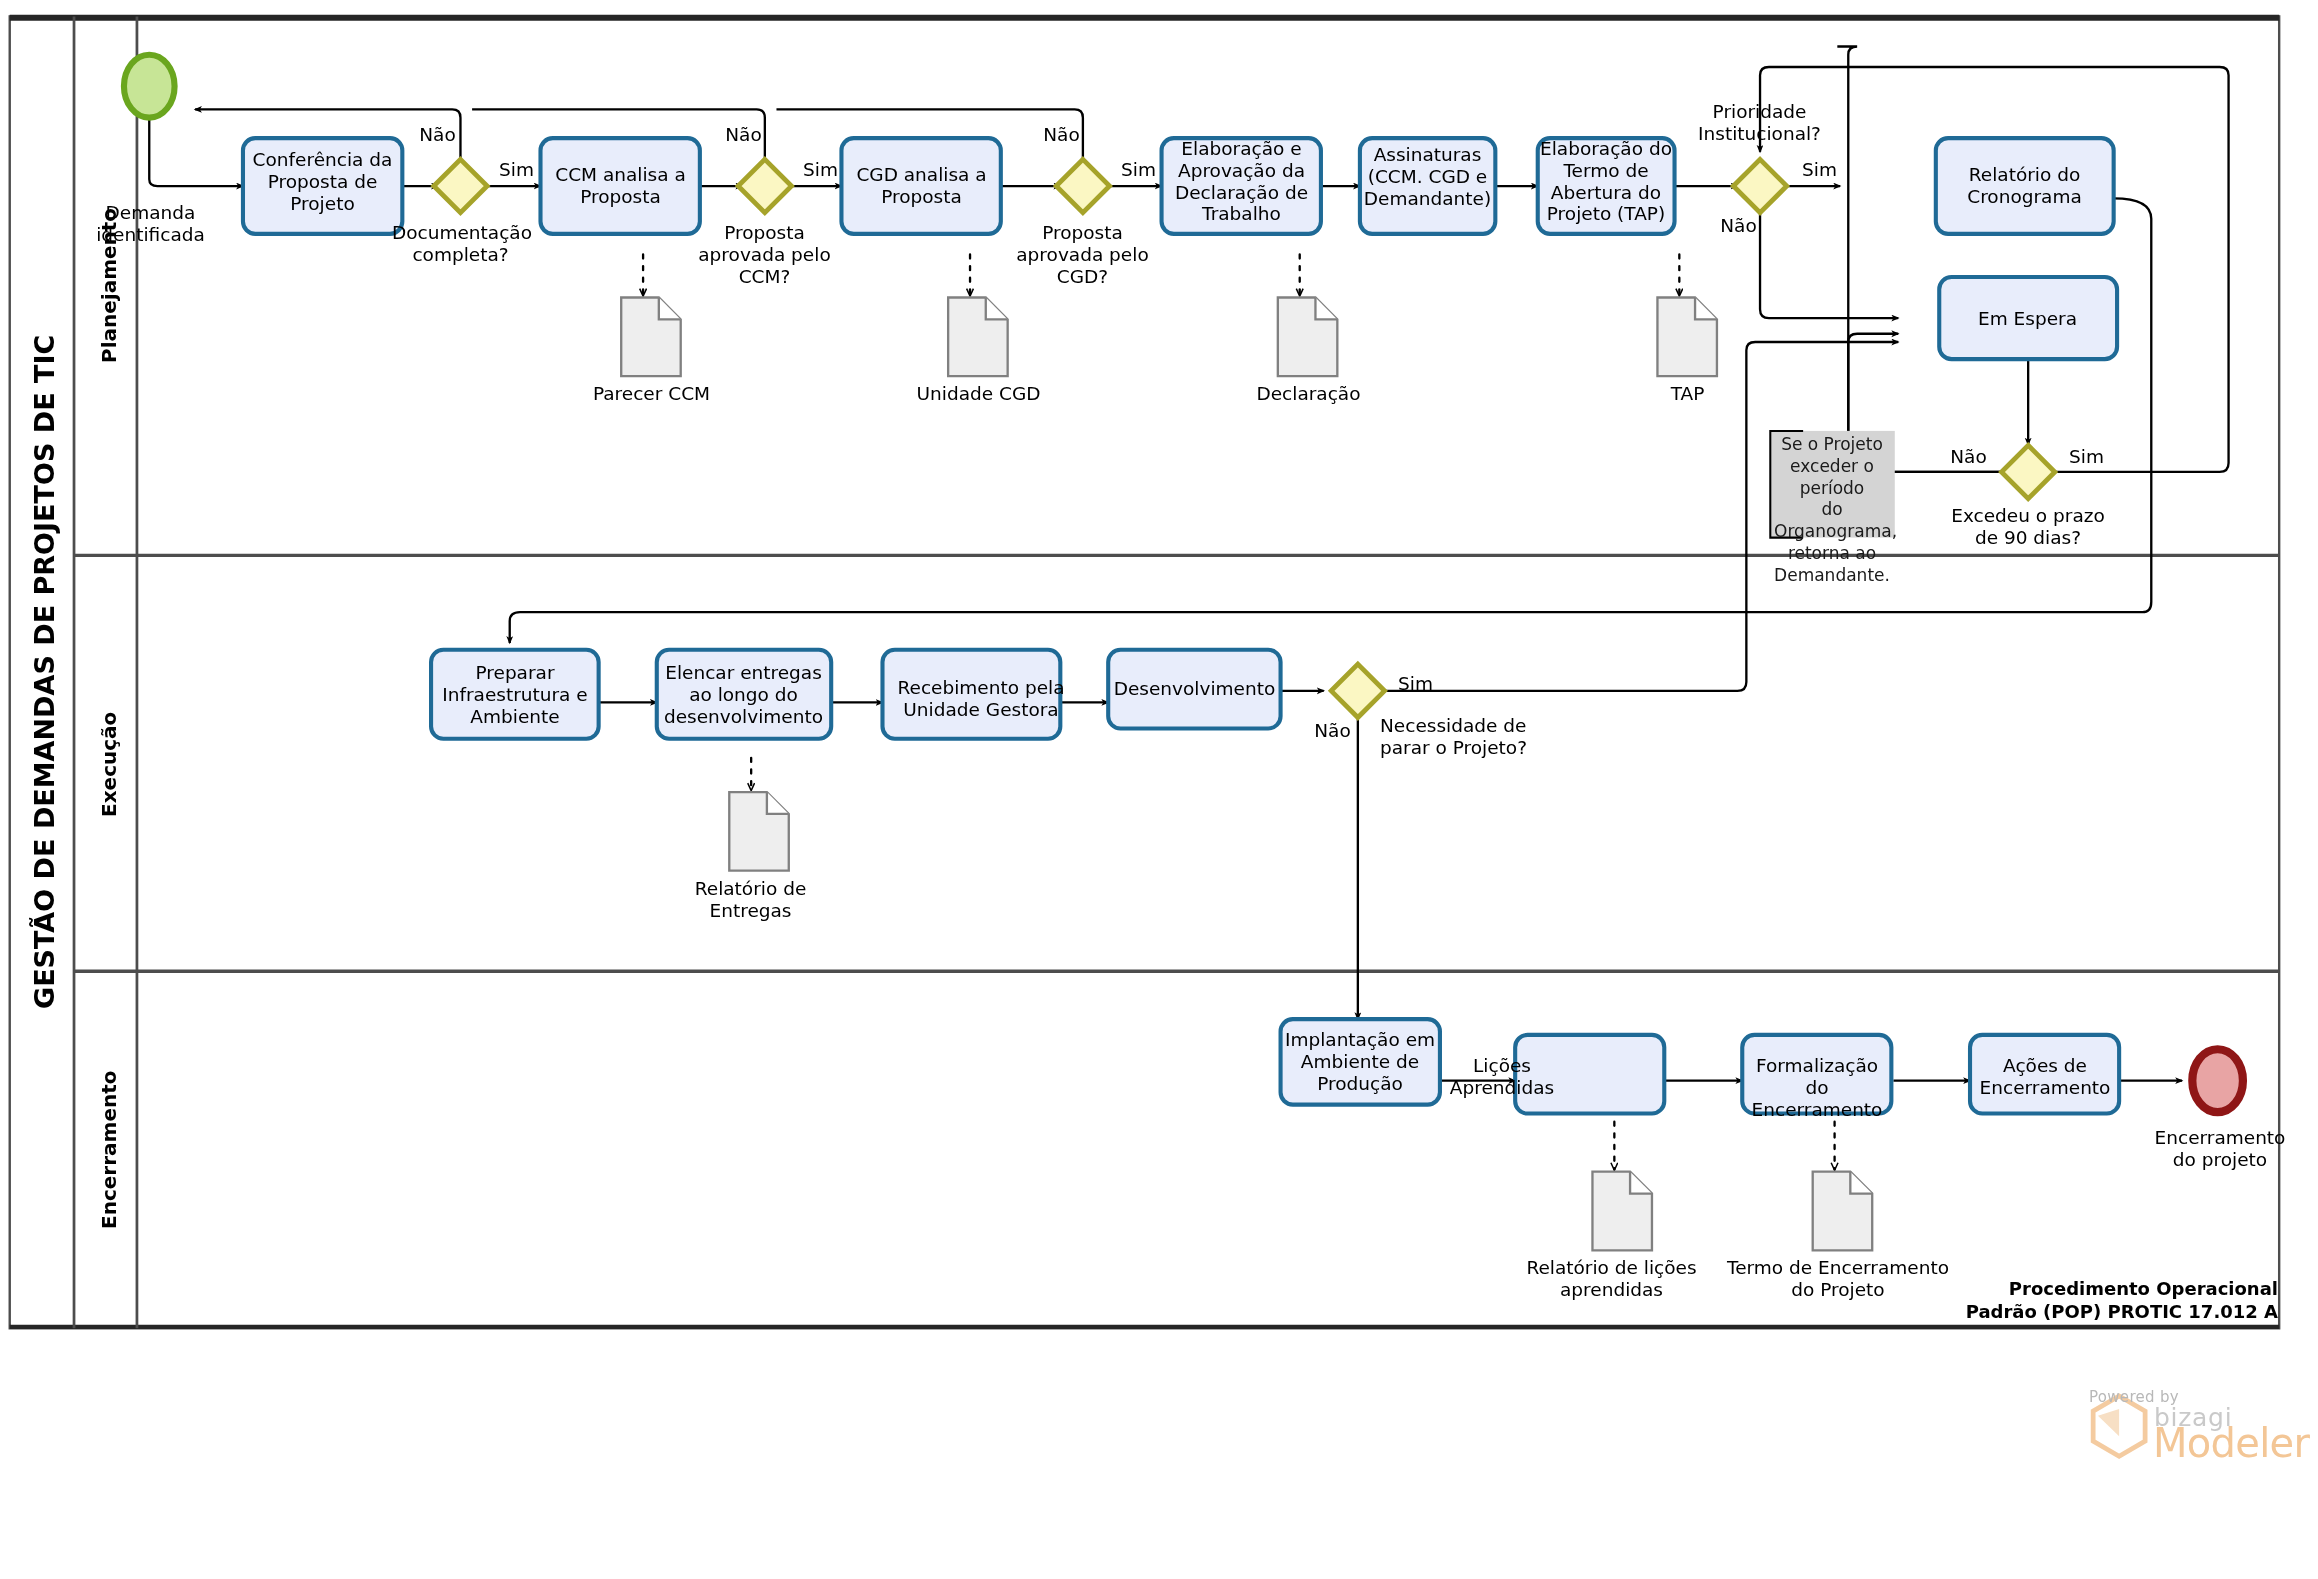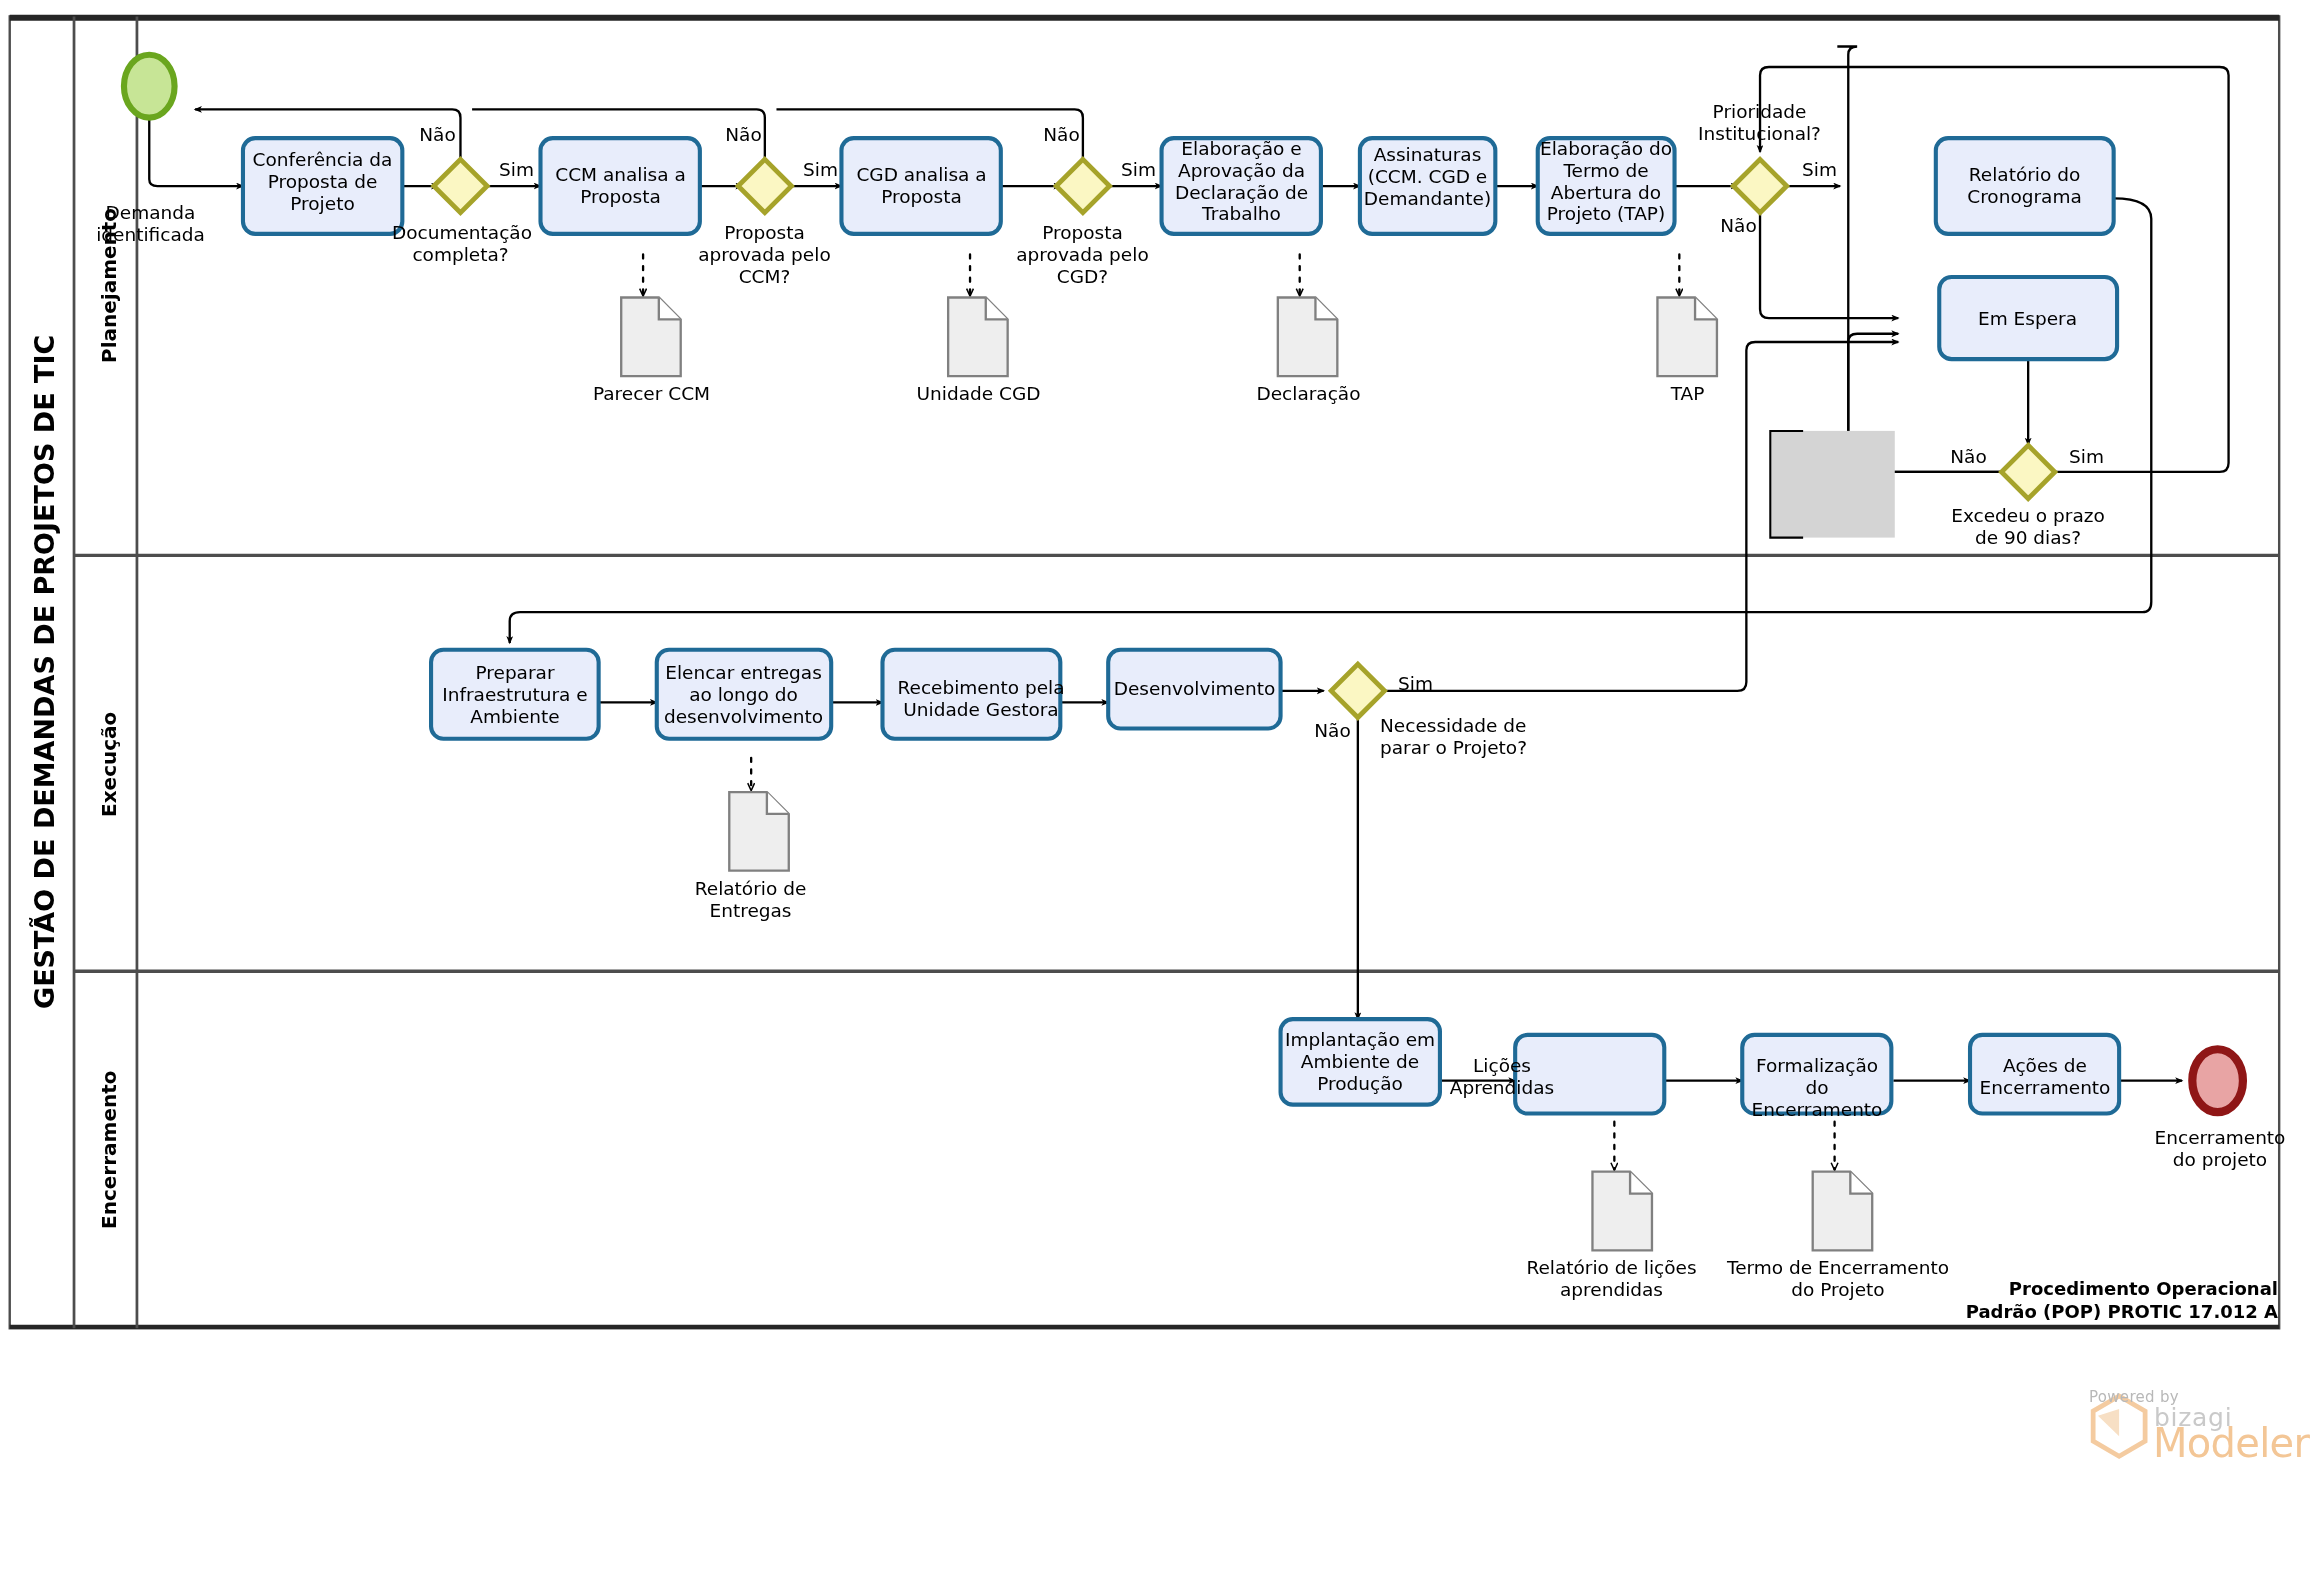--- a/index.html
+++ b/index.html
@@ -269,20 +269,25 @@
   <div class="txt edge-label" style="left:793px;top:159px;width:55px;">Sim</div>
   <div class="txt edge-label" style="left:1034px;top:124px;width:55px;">Não</div>
   <div class="txt edge-label" style="left:1111px;top:159px;width:55px;">Sim</div>
   <div class="txt edge-label" style="left:1792px;top:159px;width:55px;">Sim</div>
   <div class="txt edge-label" style="left:1711px;top:215px;width:55px;">Não</div>
   <div class="txt edge-label" style="left:1941px;top:446px;width:55px;">Não</div>
   <div class="txt edge-label" style="left:2059px;top:446px;width:55px;">Sim</div>
   <div class="txt edge-label" style="left:1388px;top:673px;width:55px;">Sim</div>
   <div class="txt edge-label" style="left:1305px;top:720px;width:55px;">Não</div>
 
+  <div class="txt anno" style="left:1774px;top:434px;width:116px;">Se o Projeto
+exceder o período
+do Organograma,
+retorna ao
+Demandante.</div>
 
   <div class="footer" style="left:1874px;top:1278px;width:404px;">Procedimento Operacional
 Padrão (POP) PROTIC 17.012 A</div>
 
   <div class="brand brand-top" style="left:2089px;top:1388px;">Powered by</div>
   <div class="brand brand-biz" style="left:2154px;top:1403px;">bizagi</div>
   <div class="brand brand-mod" style="left:2153px;top:1424px;">Modeler</div>
 
 </div>
 

